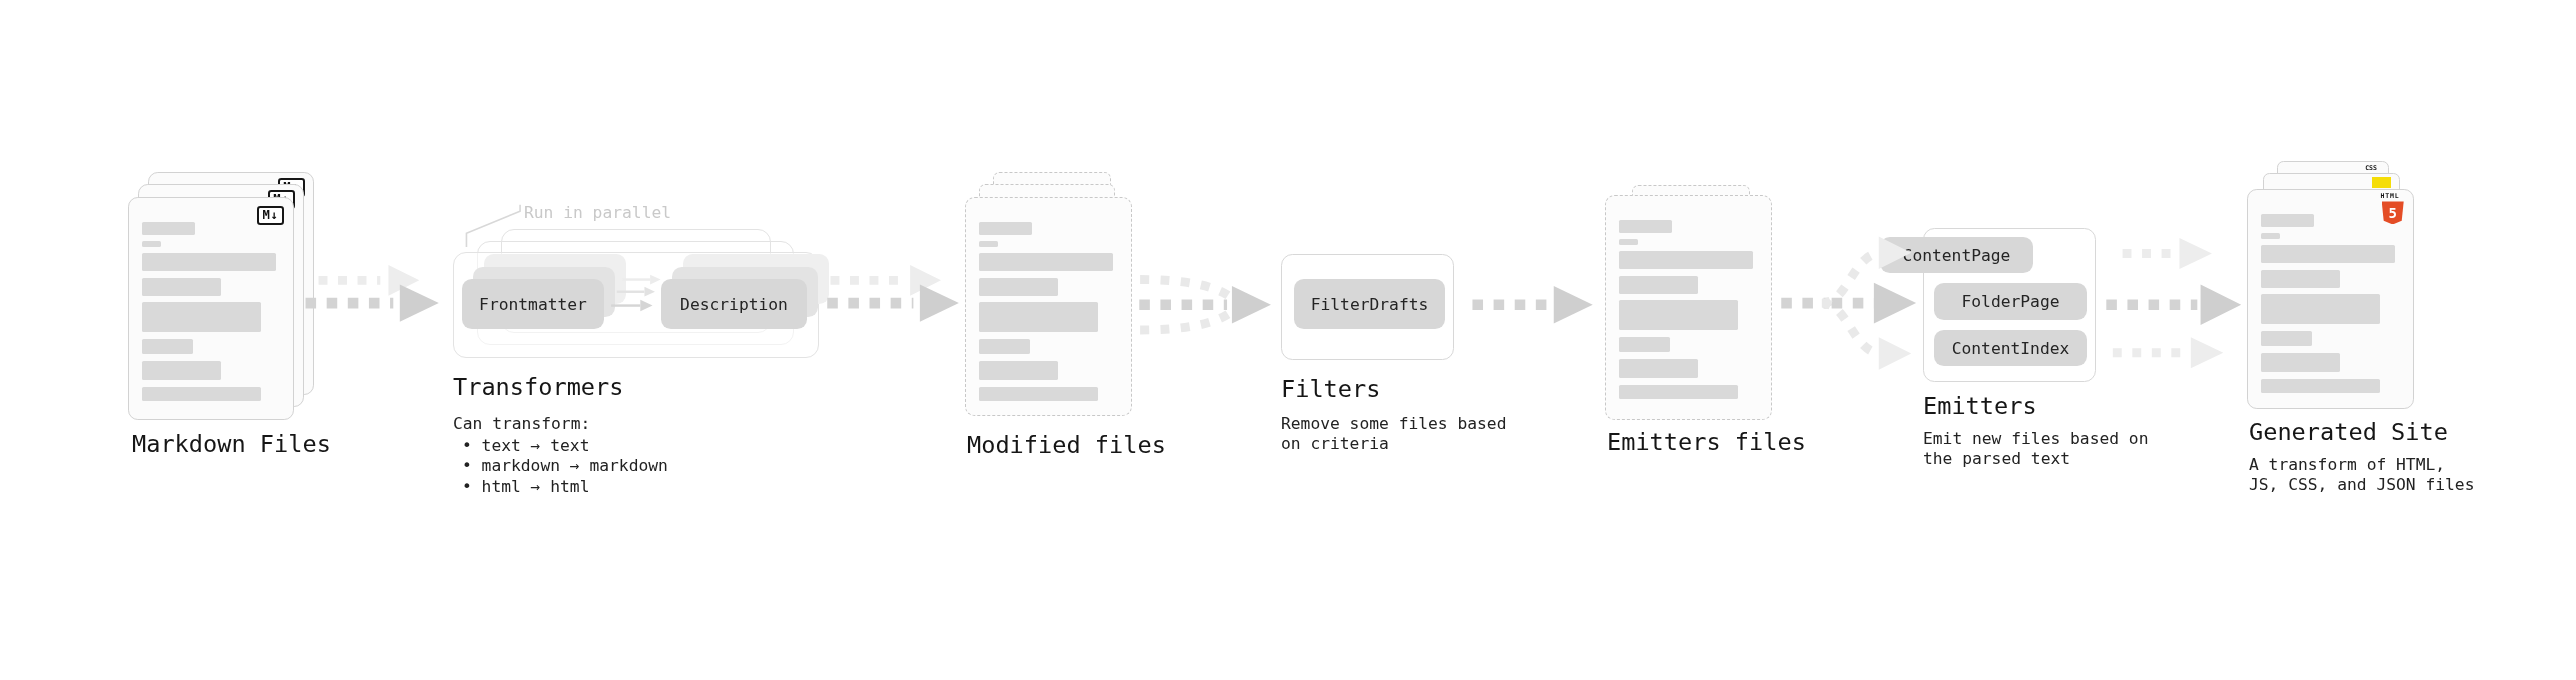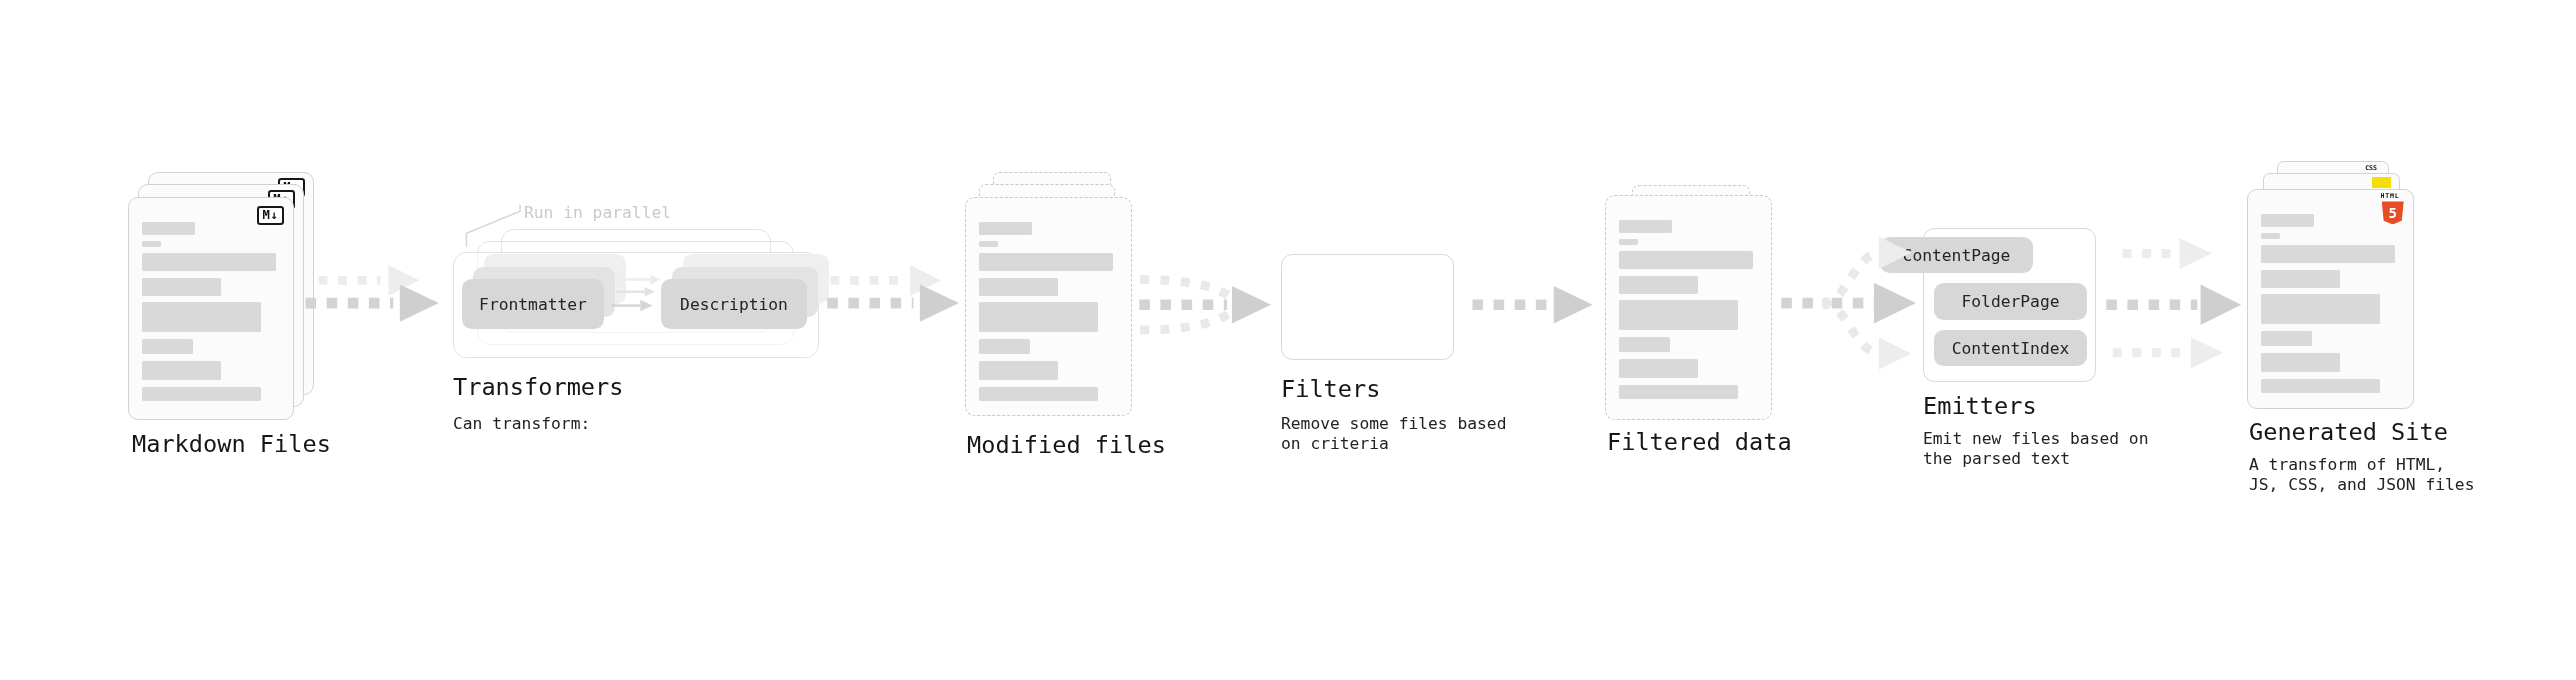--- a/index.html
+++ b/index.html
@@ -102,58 +102,64 @@
 
   <div class="pill g2 abs" style="left:484px; top:254px; width:142px; height:50px;"></div>
   <div class="pill g2 abs" style="left:683px; top:254px; width:146px; height:50px;"></div>
   <div class="pill g1 abs" style="left:473px; top:267px; width:142px; height:50px;"></div>
   <div class="pill g1 abs" style="left:672px; top:267px; width:146px; height:50px;"></div>
   <div class="pill" style="left:661px; top:279px; width:146px; height:50px;">Description</div>
   <div class="pill" style="left:462px; top:279px; width:142px; height:50px;">Frontmatter</div>
 
   <div class="stage-label" style="left:453px; top:373px;">Transformers</div>
   <div class="desc" style="left:453px; top:414px;">Can transform:</div>
+  <div class="desc" style="left:462px; top:436px;">
+    <div>• text → text</div>
+    <div>• markdown → markdown</div>
+    <div>• html → html</div>
+  </div>
 
   <div class="card dashed abs" style="left:993px; top:172px; width:118px; height:32.5px; border-radius:6.5px;"></div>
   <div class="card dashed abs" style="left:979px; top:184px; width:136px; height:32.5px; border-radius:6.5px;"></div>
   <div class="card dashed abs" style="left:965px; top:197px; width:167px; height:219px;">
     <div class="skeleton">
         <div class="bar" style="width: 53px; height: 12.2px;"></div>
         <div class="bar" style="width: 18.7px; height: 5.7px;"></div>
         <div class="bar" style="width: 134px; height: 18px;"></div>
         <div class="bar" style="width: 79px; height: 18px;"></div>
         <div class="bar" style="width: 119px; height: 30px;"></div>
         <div class="bar" style="width: 51px; height: 15.4px;"></div>
         <div class="bar" style="width: 79px; height: 19.5px;"></div>
         <div class="bar" style="width: 119px; height: 14px;"></div>
       </div>
   </div>
   <div class="stage-label" style="left:967px; top:431px;">Modified files</div>
 
   <div class="group-box" style="left:1281px; top:254px; width:173px; height:106px;"></div>
+  <div class="pill" style="left:1294px; top:279px; width:151px; height:50px;">FilterDrafts</div>
   <div class="stage-label" style="left:1281px; top:375px;text-align:center;">Filters</div>
   <div class="desc" style="left:1281px; top:414px;">
     <div>Remove some files based</div>
     <div>on criteria</div>
   </div>
 
   <div class="card dashed abs" style="left:1632px; top:185px; width:118px; height:32.5px; border-radius:6.5px;"></div>
   <div class="card dashed abs" style="left:1605px; top:195px; width:167px; height:225px;">
     <div class="skeleton">
         <div class="bar" style="width: 53px; height: 12.2px;"></div>
         <div class="bar" style="width: 18.7px; height: 5.7px;"></div>
         <div class="bar" style="width: 134px; height: 18px;"></div>
         <div class="bar" style="width: 79px; height: 18px;"></div>
         <div class="bar" style="width: 119px; height: 30px;"></div>
         <div class="bar" style="width: 51px; height: 15.4px;"></div>
         <div class="bar" style="width: 79px; height: 19.5px;"></div>
         <div class="bar" style="width: 119px; height: 14px;"></div>
       </div>
   </div>
-  <div class="stage-label" style="left:1607px; top:428px;">Filtered data</div>
+  <div class="stage-label" style="left:1607px; top:428px;">Emitters files</div>
 
   <div class="group-box" style="left:1923px; top:228px; width:173px; height:154px;"></div>
   <div class="pill" style="left:1880px; top:237px; width:153px; height:36px;">ContentPage</div>
   <div class="pill" style="left:1934px; top:283px; width:153px; height:37px;">FolderPage</div>
   <div class="pill" style="left:1934px; top:330px; width:153px; height:36px;">ContentIndex</div>
   <div class="stage-label" style="left:1923px; top:392px;">Emitters</div>
   <div class="desc" style="left:1923px; top:429px;">
     <div>Emit new files based on</div>
     <div>the parsed text</div>
   </div>

